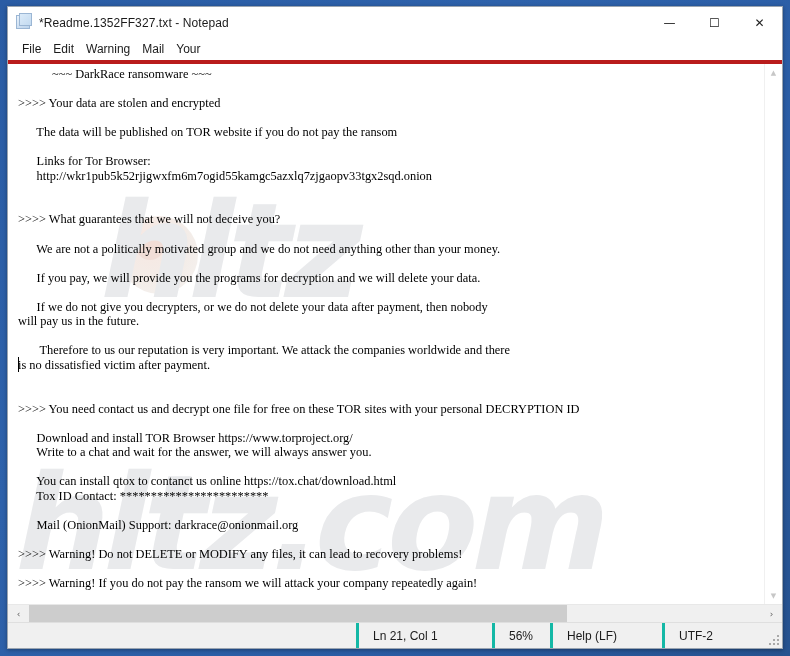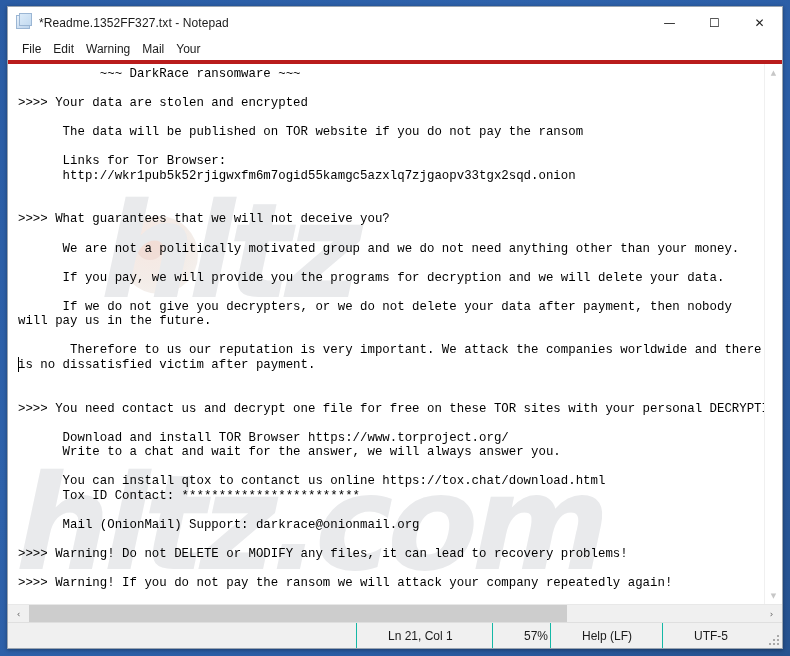--- a/index.html
+++ b/index.html
@@ -175,21 +175,21 @@
     position: absolute;
     left: 128px; top: 168px;
     width: 28px; height: 28px;
     border-radius: 50%;
     background: #f0d9d2;
     opacity: 0.8;
   }
   #text-lines {
     position: relative;
     z-index: 1;
-    font-family: Liberation Mono, monospace;
+    font-family: Liberation Serif, serif;
     font-size: 12.4px;
     line-height: 14.55px;
     color: #000000;
     white-space: pre;
     padding-left: 10px;
     letter-spacing: 0px;
   }
   .tline { height: 14.55px; }
   
   #caret {
@@ -277,23 +277,23 @@
     align-items: center;
     position: relative;
     font-size: 12px;
     color: #1b1b1b;
   }
   #statusbar .sb-spacer { flex: 1 1 auto; }
   .sb-cell {
     height: 25px;
     display: flex;
     align-items: center;
-    padding-left: 31px;
+    padding-left: 14px;
     box-sizing: border-box;
-    border-left: 1px solid #14b8a6;
+    border-left: 3px solid #14b8a6;
     white-space: nowrap;
   }
   #sb-lncol { width: 136px; }
   #sb-zoom  { width: 58px; }
   #sb-eol   { width: 112px; }
   #sb-enc   { width: 104px; }
   #sb-grip {
     width: 16px;
     height: 25px;
     position: relative;
@@ -368,23 +368,23 @@
         <div id="hs-track">
           <div id="hs-thumb"></div>
         </div>
         <div class="hs-arrow">›</div>
       </div>
     </div>
 
     <div id="statusbar">
       <div class="sb-spacer"></div>
       <div class="sb-cell" id="sb-lncol">Ln 21, Col 1</div>
-      <div class="sb-cell" id="sb-zoom">57%</div>
+      <div class="sb-cell" id="sb-zoom">56%</div>
       <div class="sb-cell" id="sb-eol">Help (LF)</div>
-      <div class="sb-cell" id="sb-enc">UTF-5</div>
+      <div class="sb-cell" id="sb-enc">UTF-2</div>
       <div id="sb-grip">
         <div class="g" style="right:3px;  bottom:3px;"></div>
         <div class="g" style="right:7px;  bottom:3px;"></div>
         <div class="g" style="right:11px; bottom:3px;"></div>
         <div class="g" style="right:3px;  bottom:7px;"></div>
         <div class="g" style="right:7px;  bottom:7px;"></div>
         <div class="g" style="right:3px;  bottom:11px;"></div>
       </div>
     </div>
 

